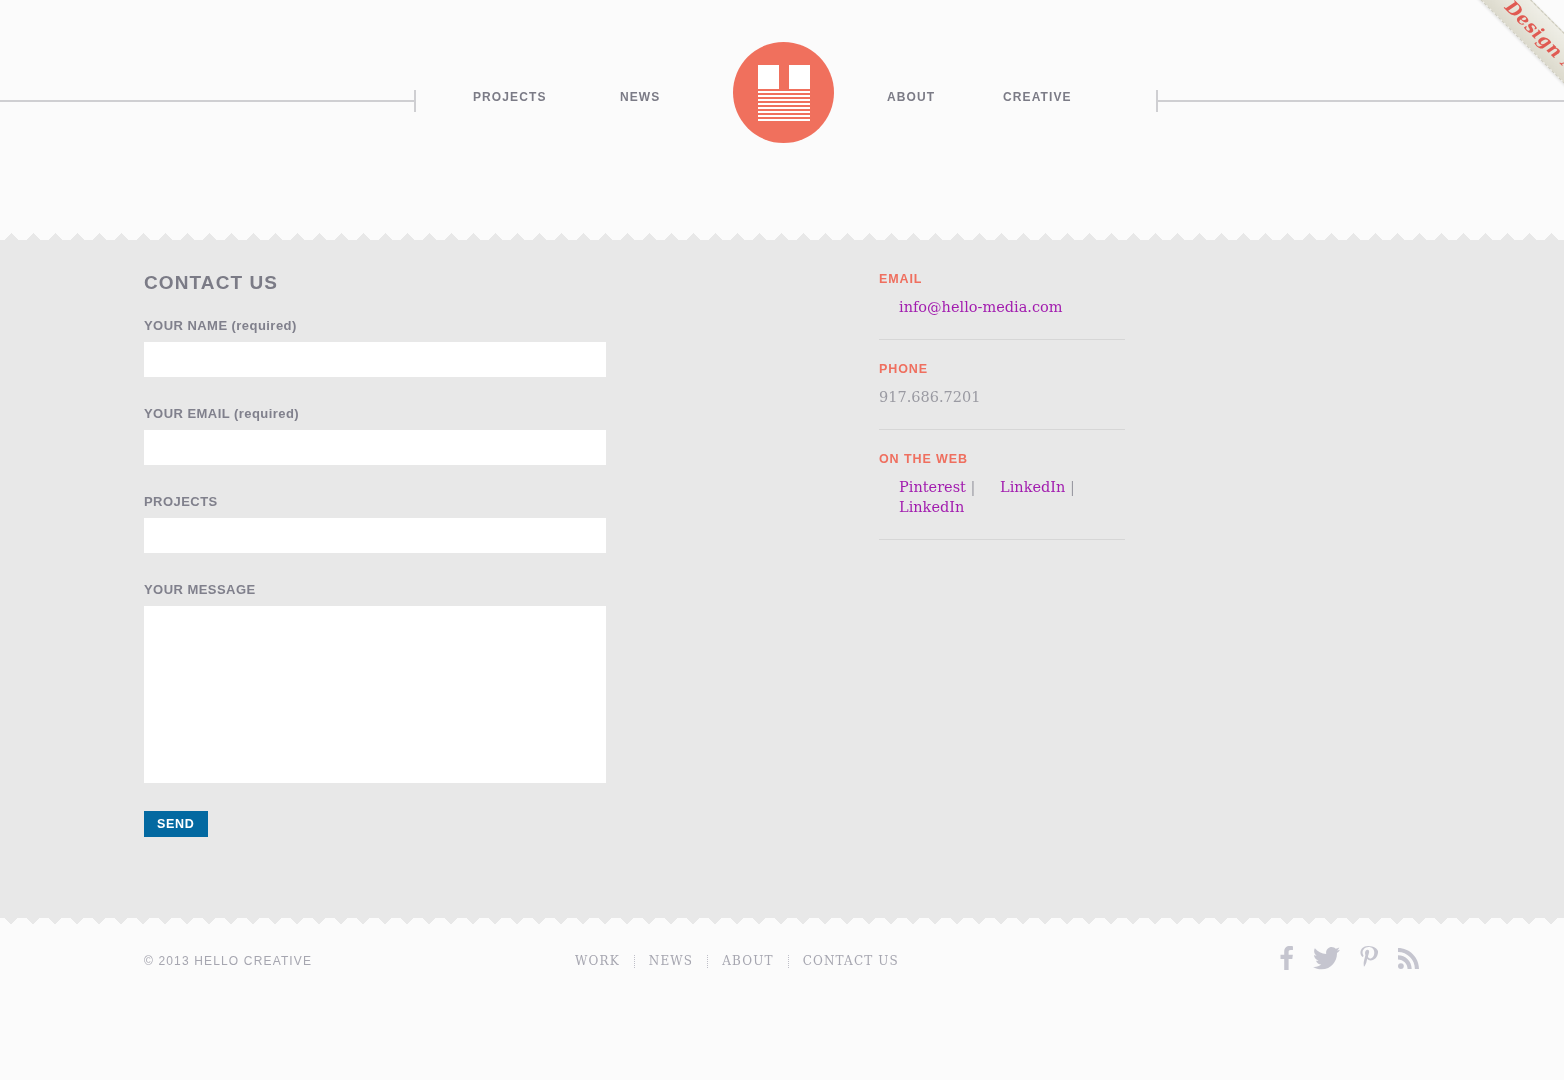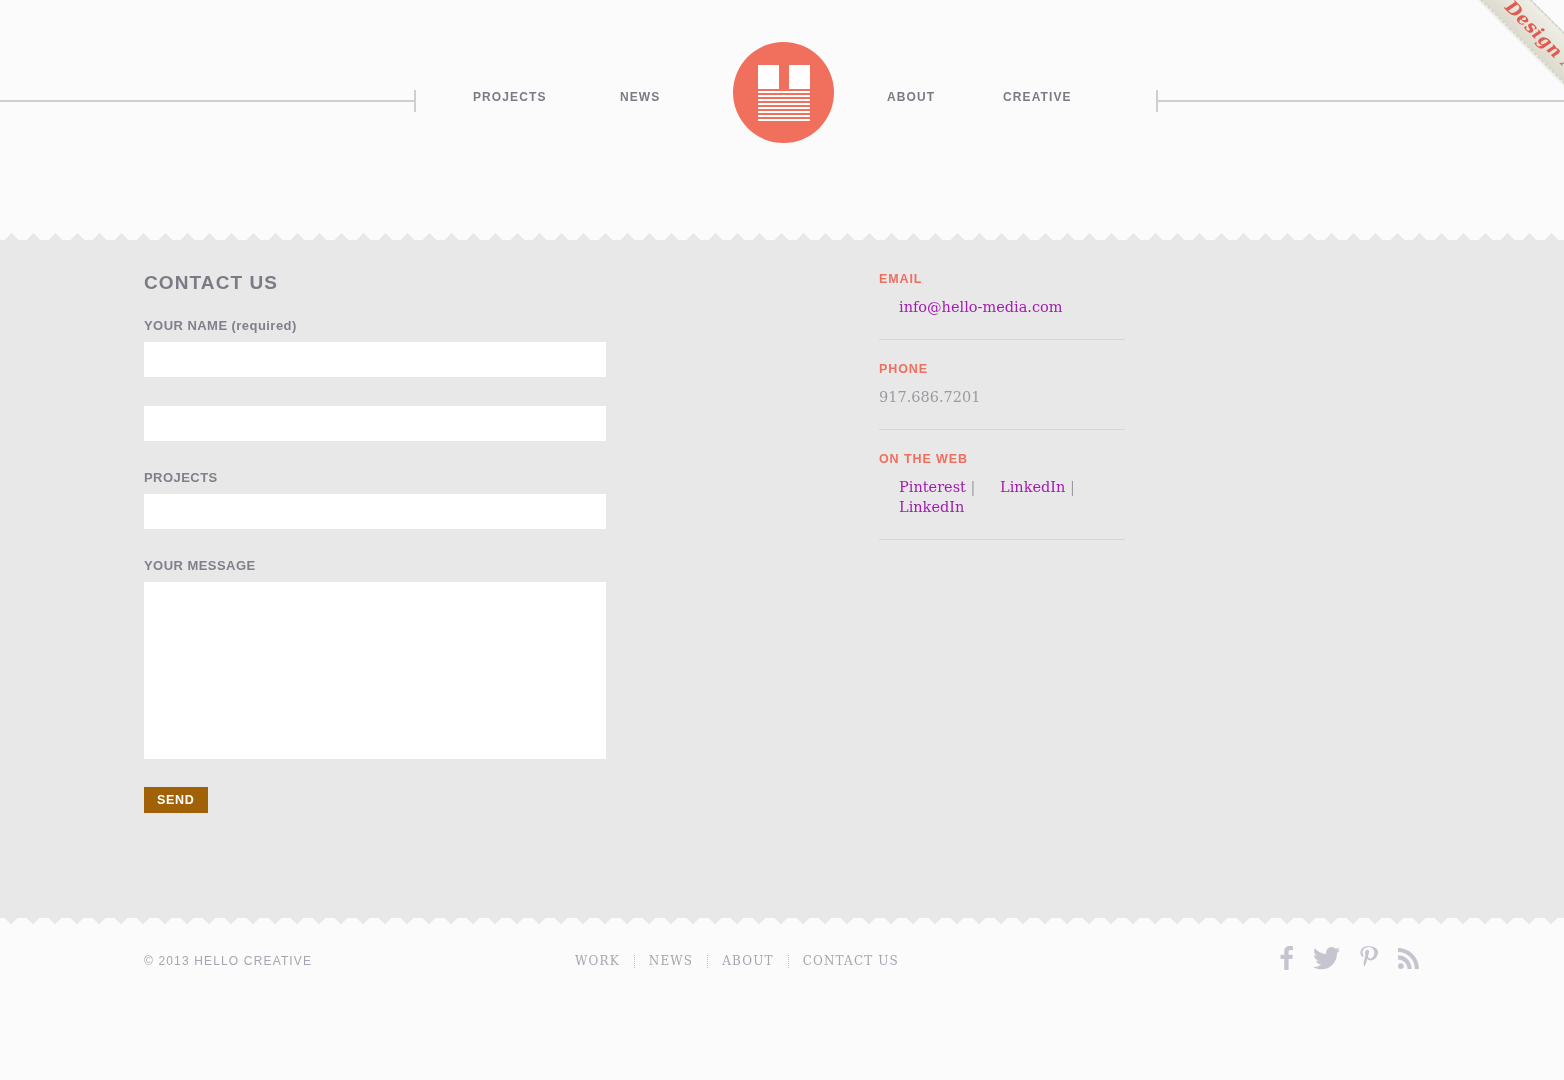--- a/index.html
+++ b/index.html
@@ -218,21 +218,21 @@
     padding: 10px;
     font-size: 14px;
     font-family: "Liberation Sans", sans-serif;
     color: #555;
     resize: none;
     margin-bottom: 28px;
   }
 
   .send-btn {
     display: inline-block;
-    background: #a16207;
+    background: #0369a1;
     color: #ffffff;
     border: none;
     padding: 0 13px;
     height: 26px;
     line-height: 26px;
     font-size: 12.5px;
     font-weight: bold;
     letter-spacing: 0.7px;
     font-family: "Liberation Sans", sans-serif;
     cursor: pointer;
@@ -366,20 +366,21 @@
   <div class="main">
     <div class="container">
 
       <div class="content">
         <h1 class="page-title">CONTACT US</h1>
 
         <form>
           <div class="field-label">YOUR NAME (required)</div>
           <input class="text-input" type="text" placeholder="" style="">
 
+          <div class="field-label">YOUR EMAIL (required)</div>
           <input class="text-input" type="email" placeholder="" style="">
 
           <div class="field-label">PROJECTS</div>
           <input class="text-input" type="text" placeholder="" style="">
 
           <div class="field-label">YOUR MESSAGE</div>
           <textarea class="text-area" placeholder="" style=""></textarea>
 
           <button class="send-btn" type="submit">SEND</button>
         </form>

